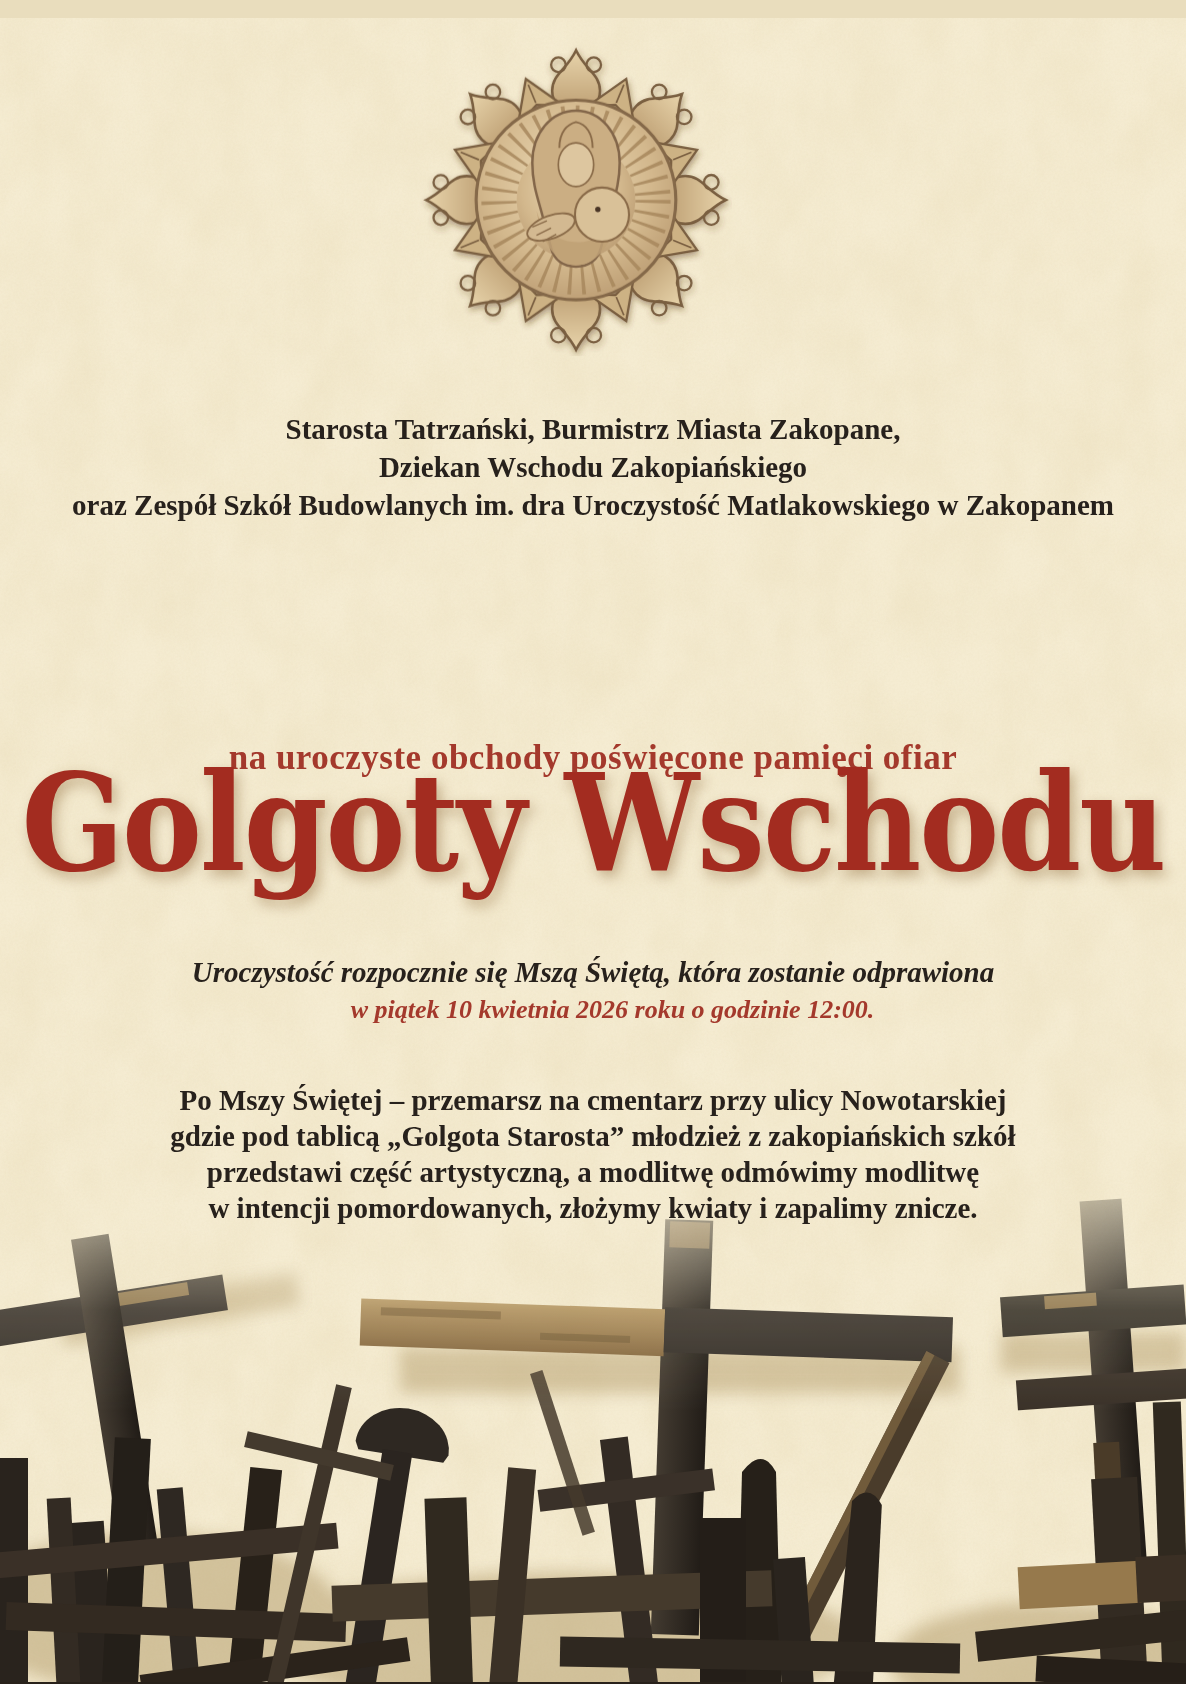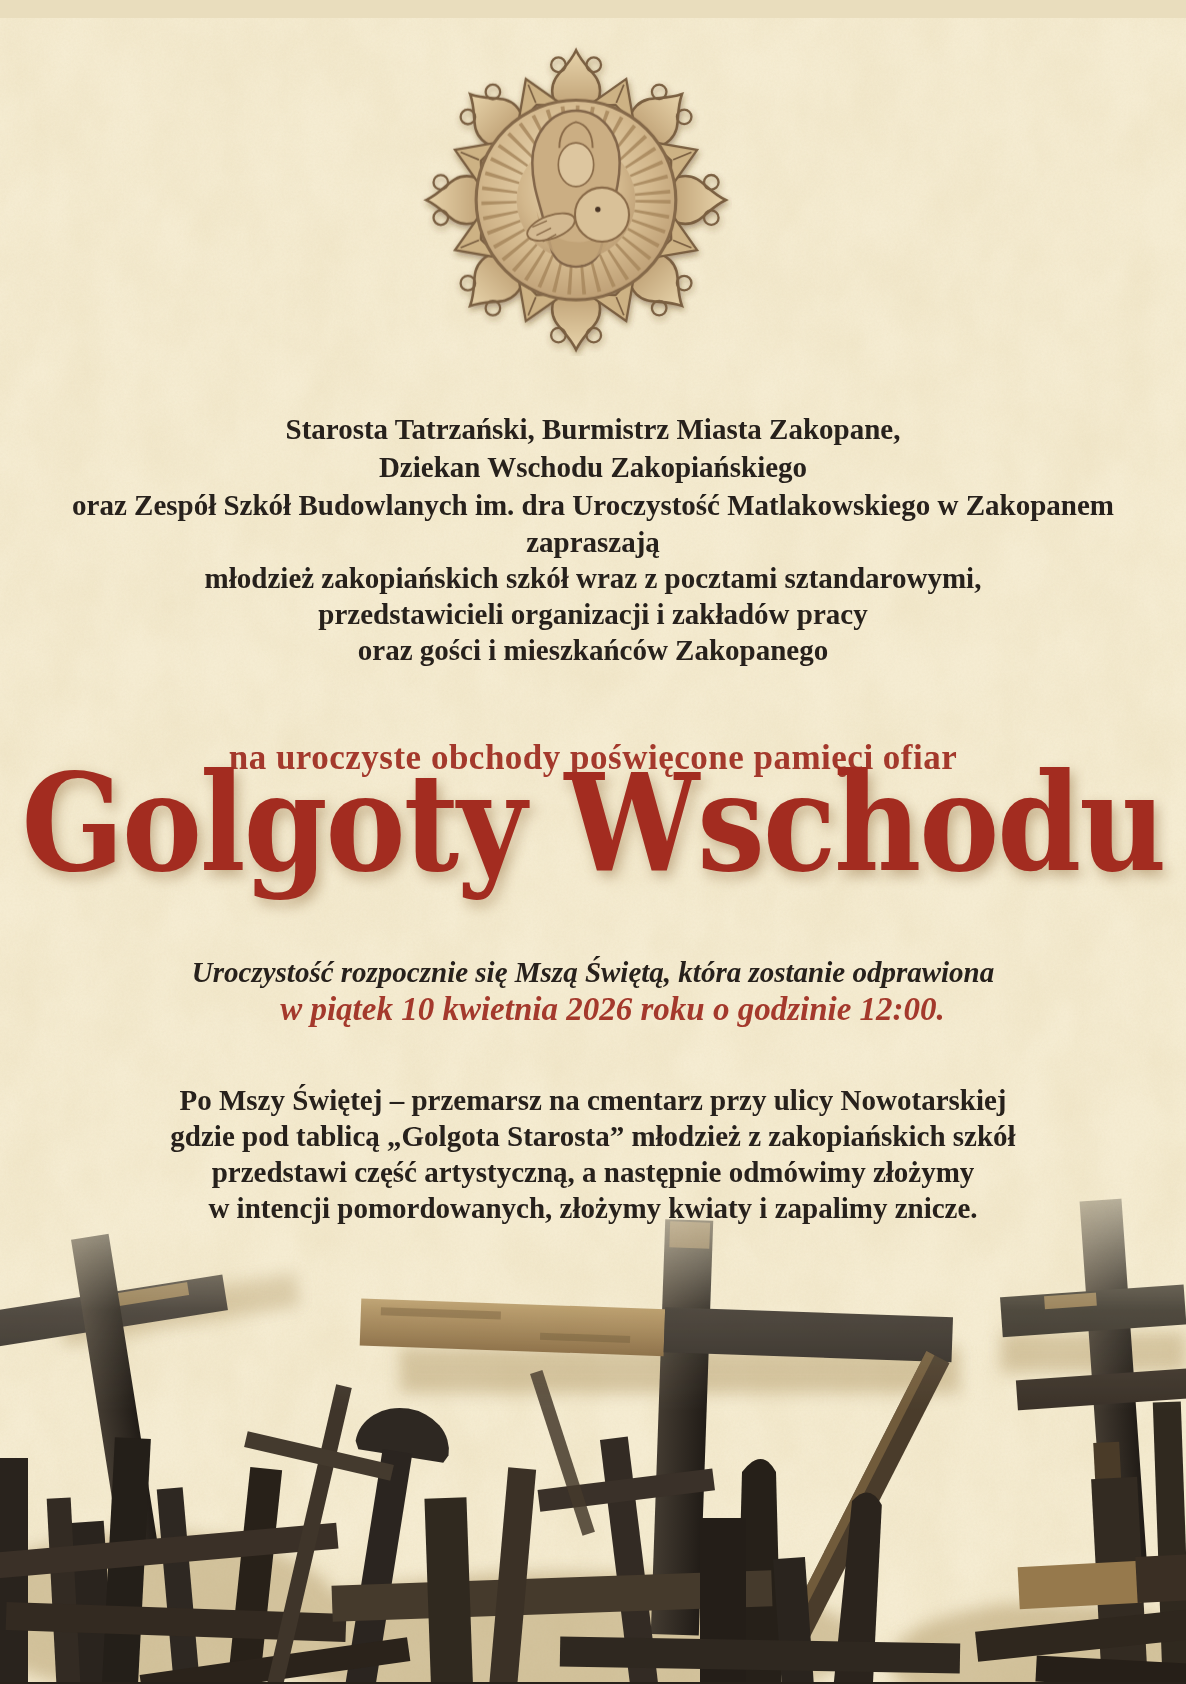--- a/index.html
+++ b/index.html
@@ -21,21 +21,21 @@
   .organizers{top:392px;font-size:29px;line-height:38px;font-weight:bold;}
   .invite{top:506px;font-size:29px;line-height:36px;font-weight:bold;}
   .lead{top:720px;font-size:35px;line-height:40px;font-weight:bold;letter-spacing:.5px;color:#a4392c;}
   .main-title{
     top:736px;font-family:"DejaVu Serif", serif;font-weight:bold;
     font-size:120px;line-height:128px;letter-spacing:-2px;color:#a32c20;
     transform:scaleY(1.12);transform-origin:50% 20%;
     text-shadow:4px 6px 12px rgba(125,85,35,.40);
   }
   .ceremony{top:936px;font-size:29px;line-height:37px;font-weight:bold;font-style:italic;}
-  .ceremony .date{color:#a4392c;font-size:33px;padding-left:39px;}
+  .ceremony .date{color:#a4392c;font-size:26px;padding-left:39px;}
   .program{top:1064px;font-size:29px;line-height:36px;font-weight:bold;}
   .crosses{position:absolute;left:0;bottom:0;width:1186px;height:560px;}
 </style>
 </head>
 <body>
 
 <div class="poster">
 
   <svg class="texture" xmlns="http://www.w3.org/2000/svg">
     <defs>
@@ -113,40 +113,34 @@
       </g>
     </svg>
   </div>
 
   <div class="txtblock organizers">
     <div>Starosta Tatrzański, Burmistrz Miasta Zakopane,</div>
     <div>Dziekan Wschodu Zakopiańskiego</div>
     <div>oraz Zespół Szkół Budowlanych im. dra Uroczystość Matlakowskiego w Zakopanem</div>
   </div>
 
-  <div class="txtblock invite">
-    <div>zapraszają</div>
-    <div>młodzież zakopiańskich szkół wraz z pocztami sztandarowymi,</div>
-    <div>przedstawicieli organizacji i zakładów pracy</div>
-    <div>oraz gości i mieszkańców Zakopanego</div>
-  </div>
 
   <div class="txtblock lead">na uroczyste obchody poświęcone pamięci ofiar</div>
 
   <div class="txtblock main-title">Golgoty Wschodu</div>
 
   <div class="txtblock ceremony">
     <div>Uroczystość rozpocznie się Mszą Świętą, która zostanie odprawiona</div>
     <div class="date">w piątek 10 kwietnia 2026 roku o godzinie 12:00.</div>
   </div>
 
   <div class="txtblock program">
     <div>Po Mszy Świętej – przemarsz na cmentarz przy ulicy Nowotarskiej</div>
     <div>gdzie pod tablicą „Golgota Starosta” młodzież z zakopiańskich szkół</div>
-    <div>przedstawi część artystyczną, a następnie odmówimy złożymy</div>
+    <div>przedstawi część artystyczną, a modlitwę odmówimy modlitwę</div>
     <div>w intencji pomordowanych, złożymy kwiaty i zapalimy znicze.</div>
   </div>
 
   <svg class="crosses" viewBox="0 0 1186 560" xmlns="http://www.w3.org/2000/svg">
     <defs>
       <linearGradient id="fade" x1="0" y1="0" x2="0" y2="1">
         <stop offset="0" stop-color="#fff" stop-opacity="0"></stop>
         <stop offset="0.30" stop-color="#fff" stop-opacity="0.85"></stop>
         <stop offset="0.48" stop-color="#fff" stop-opacity="1"></stop>
       </linearGradient>

